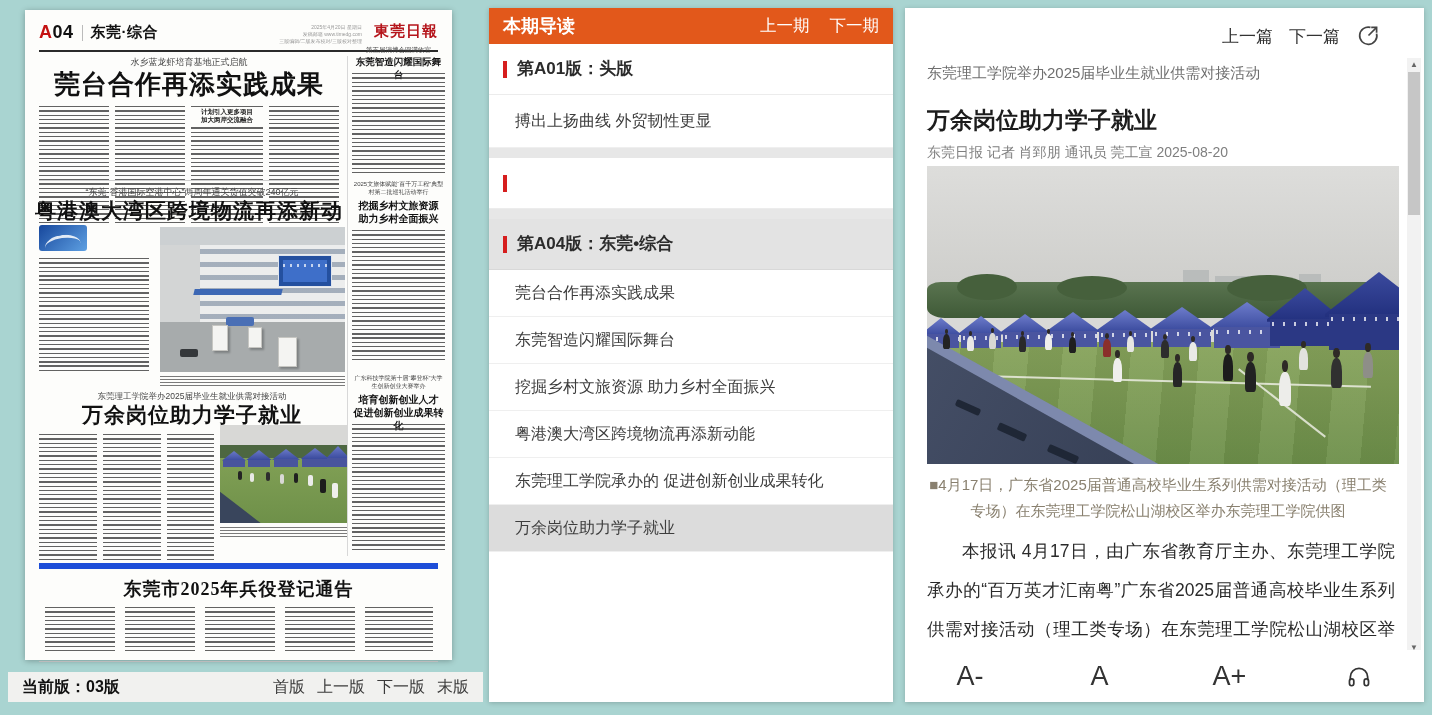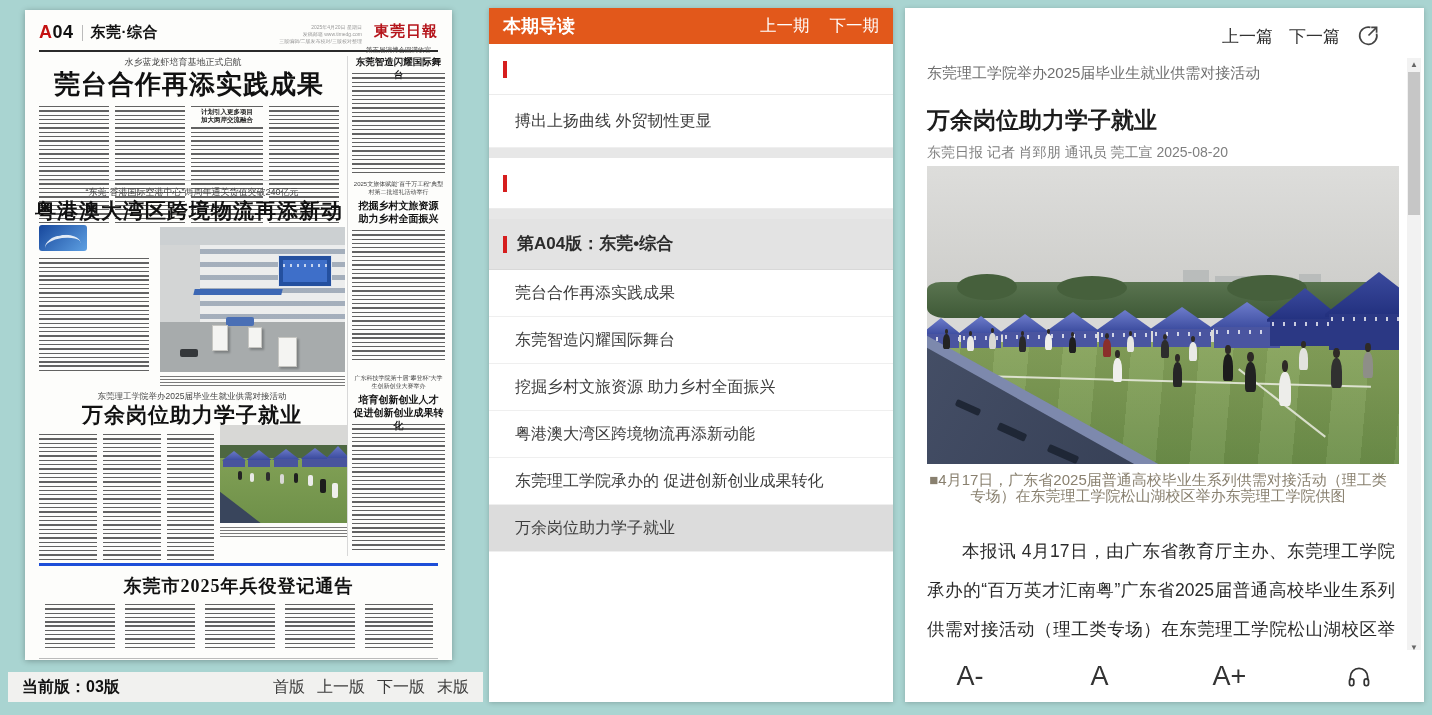--- a/index.html
+++ b/index.html
@@ -50,21 +50,21 @@
   .photo3{position:absolute;left:195px;top:415px;width:127px;height:98px;overflow:hidden;background:#d8d8d6;}
   .p3-trees{position:absolute;left:0;top:20px;right:0;height:15px;background:#4d6741;}
   .p3-field{position:absolute;left:0;top:33px;right:0;bottom:0;background:linear-gradient(#81a055,#6e9049);}
   .p3-track{position:absolute;inset:0;clip-path:polygon(0 68%,32% 100%,0 100%);background:#39455c;}
   .p3-tent{position:absolute;}
   .p3-tent b{position:absolute;left:0;top:0;width:100%;height:60%;clip-path:polygon(50% 0,100% 100%,0 100%);
              background:linear-gradient(#6a79c8,#3a4a9d);}
   .p3-tent i{position:absolute;left:6%;bottom:0;width:88%;height:44%;background:#49549e;}
   .dot{position:absolute;border-radius:2px;}
 
-  .notice{position:absolute;left:14px;top:553px;width:399px;height:92px;border-top:3px solid #1d4ed8;border-bottom:1px solid #bbb;}
+  .notice{position:absolute;left:14px;top:553px;width:399px;height:92px;border-top:6px solid #1d4ed8;border-bottom:1px solid #bbb;}
   .notice .hl{position:static;display:block;margin-top:8px;font-size:18px;}
 
   .page-footer{position:absolute;left:8px;top:672px;width:475px;height:30px;background:#f1f1ef;
                display:flex;align-items:center;justify-content:space-between;padding:0 14px;box-sizing:border-box;}
   .page-footer b{font-size:16px;color:#111;}
   .page-footer nav{display:flex;gap:12px;font-size:16px;color:#3a3a3a;}
   .page-footer nav span{cursor:pointer;}
 
   
   .toc{position:absolute;left:489px;top:8px;width:404px;height:694px;background:#e7e7e7;
@@ -90,21 +90,21 @@
   
   .reader{position:absolute;left:905px;top:8px;width:519px;height:694px;background:#fff;
           box-shadow:0 1px 5px rgba(0,0,0,.2);}
   .rd-nav{position:absolute;top:16px;right:44px;display:flex;align-items:center;gap:16px;
           font-size:17px;color:#333;}
   .rd-nav span{cursor:pointer;}
   .rd-kicker{position:absolute;left:22px;top:56px;font-size:15px;color:#6f6f6f;}
   .rd-title{position:absolute;left:22px;top:82px;font-size:23px;font-weight:bold;color:#1c1c1c;}
   .rd-byline{position:absolute;left:22px;top:136px;font-size:14px;color:#7f7f7f;}
   .rd-caption{position:absolute;left:22px;top:464px;width:462px;text-align:center;font-size:15px;
-              line-height:16px;color:#89806f;}
+              line-height:26px;color:#89806f;}
   .rd-body{position:absolute;left:22px;top:524px;width:468px;height:130px;overflow:hidden;}
   .rd-body p{margin:0;font-size:17.5px;line-height:39px;color:#2a2a2a;text-align:justify;text-indent:2em;}
   .rd-toolbar{position:absolute;left:0;right:0;bottom:0;height:52px;background:#fff;display:flex;}
   .rd-toolbar .tool{flex:1;display:flex;align-items:center;justify-content:center;font-size:27px;
                     color:#333;cursor:pointer;}
   
   .sb{position:absolute;right:3px;top:50px;width:14px;height:596px;background:#f2f2f2;}
   .sb .arr{position:absolute;left:0;width:14px;height:13px;color:#666;font-size:8px;line-height:13px;
            text-align:center;cursor:pointer;}
   .sb .arr.up{top:0;} .sb .arr.dn{bottom:0;}
@@ -153,21 +153,21 @@
       <div class="np-mast">
         <div class="np-dates">
           <div>2025年4月20日 星期日</div>
           <div>发稿邮箱 www.timedg.com</div>
           <div>三版编辑/二版发布校对/三版校对整理</div>
         </div>
         <div class="np-masthead">東莞日報</div>
       </div>
     </header>
 
-    <div class="kick" style="left:8px;top:46px;width:300px;font-size:9px;">水乡蓝龙虾培育基地正式启航</div>
+    <div class="kick" style="left:14px;top:46px;width:300px;font-size:9px;">水乡蓝龙虾培育基地正式启航</div>
     <div class="hl serif" style="left:14px;top:57px;width:300px;font-size:26px;">莞台合作再添实践成果</div>
     <div class="mt" style="left:14px;top:96px;width:70px;height:120px;"></div>
     <div class="mt" style="left:90px;top:96px;width:70px;height:120px;"></div>
     <div class="mt" style="left:166px;top:96px;width:72px;height:120px;"></div>
     <div class="mt" style="left:244px;top:96px;width:70px;height:120px;"></div>
     <div class="subhead" style="left:166px;top:98px;width:72px;height:18px;">
       <span>计划引入更多项目</span><br>
       <span>加大两岸交流融合</span>
     </div>
     <div style="position:absolute;left:14px;top:167px;width:0;height:0;"></div>
@@ -279,20 +279,21 @@
       <b>本期导读</b>
       <nav>
         <span>上一期</span>
         <span>下一期</span>
       </nav>
     </header>
 
     <div class="toc-card">
       <div class="sec-row">
         <span class="redbar"></span>
+        <span>第A01版：头版</span>
       </div>
       <div class="toc-item one">搏出上扬曲线 外贸韧性更显</div>
     </div>
     <div class="toc-gap"></div>
 
     <div class="toc-card">
       <div class="sec-row">
         <span class="redbar"></span>
       </div>
     </div>

